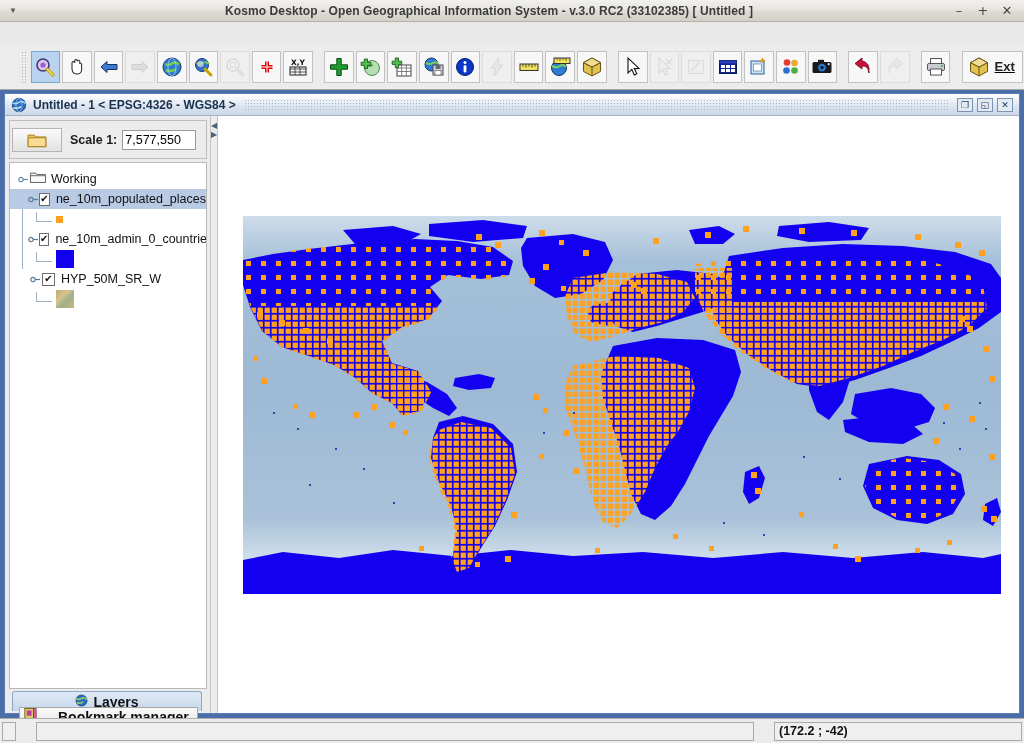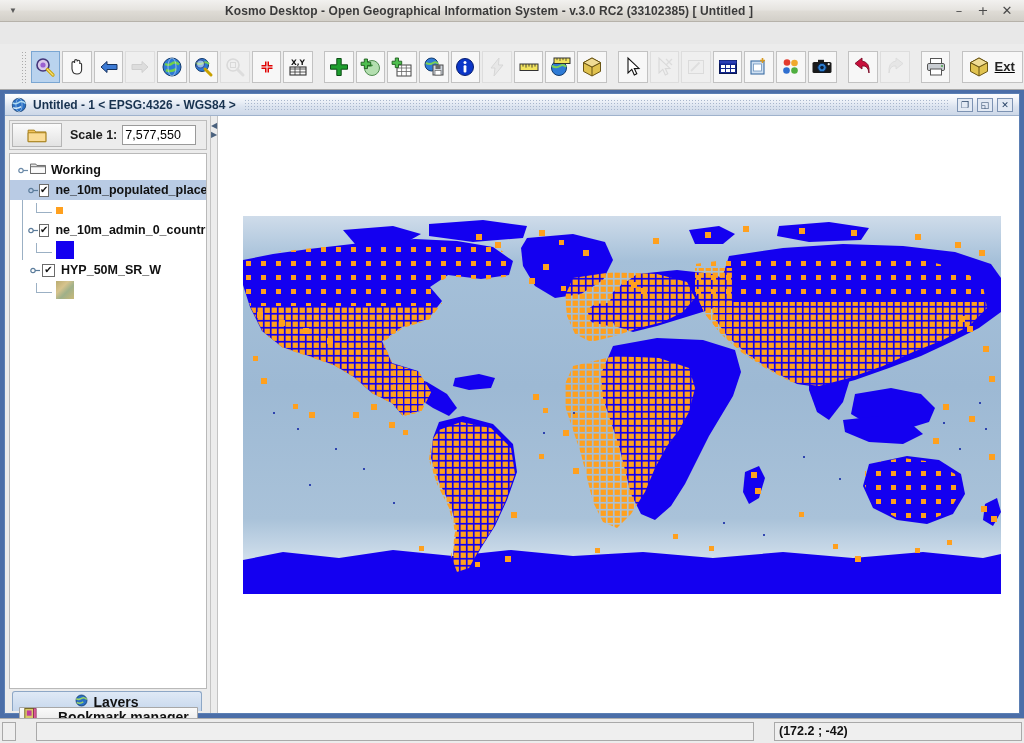--- a/index.html
+++ b/index.html
@@ -100,21 +100,21 @@
     display: flex; align-items: center; justify-content: center; color: #1d3a5f; font-size: 9px; }
 
   .iframe-body { flex: 1; display: flex; position: relative; background: #ececec; }
 
   
   .leftpanel {
     width: 205px; background: #ececec; display: flex; flex-direction: column;
     padding: 4px 3px 2px 4px; position: relative;
   }
   .scalebar {
-    height: 30px; display: flex; align-items: center;
+    height: 39px; display: flex; align-items: center;
     border: 1px solid #bdbdbd; background: #ececec; padding: 0 2px; margin-bottom: 3px;
   }
   .folder-btn {
     width: 50px; height: 24px; background: linear-gradient(to bottom,#fbfbfb,#e2e2e2);
     border: 1px solid #b5b5b5; display: flex; align-items: center; justify-content: center;
   }
   .scale-label { font-size: 12.5px; font-weight: bold; color: #1c1c1c; margin-left: 8px; }
   .scale-input {
     margin-left: 5px; width: 74px; height: 20px; background: #fff; border: 1px solid #9a9a9a;
     font-size: 12.5px; color: #000; display: flex; align-items: center; padding-left: 2px;
@@ -125,21 +125,21 @@
     position: relative; padding: 6px 0 0 0;
   }
   .tnode { display: flex; align-items: center; height: 20px; padding-left: 6px; position: relative; white-space: nowrap; }
   .tnode.sel { background: #b9cbe4; }
   .thandle { width: 14px; color: #6e8fae; font-size: 11px; display:flex; align-items:center; justify-content:center;}
   .tcheck {
     width: 13px; height: 13px; border: 1px solid #6b6b6b; background: #fff;
     display: flex; align-items: center; justify-content: center; font-size: 10px; color: #111;
     margin-right: 6px; line-height: 1;
   }
-  .tlabel { font-size: 12.5px; font-weight: bold; color: #111; }
+  .tlabel { font-size: 12.5px; font-weight: normal; color: #111; }
   .tswatch-row { display: flex; align-items: center; height: 20px; padding-left: 26px; }
   .elbow { width: 16px; height: 10px; border-left: 1px solid #9bb0c4; border-bottom: 1px solid #9bb0c4; margin-bottom: 5px; }
   .sw-dot { width: 7px; height: 7px; background: #ffa01e; margin-left: 4px; }
   .sw-blue { width: 18px; height: 18px; background: #1400f0; margin-left: 4px; }
   .sw-rast { width: 18px; height: 18px; margin-left: 4px;
     background: linear-gradient(135deg,#b9ac70 0%, #d7c38d 35%, #9fb089 60%, #c9b878 100%); }
   .treeline { position: absolute; left: 12px; top: 28px; width: 1px; height: 78px; background: #9bb0c4; }
   .indent { padding-left: 18px; }
 
   .tabbar { position: relative; height: 20px; margin-top: 2px; }

